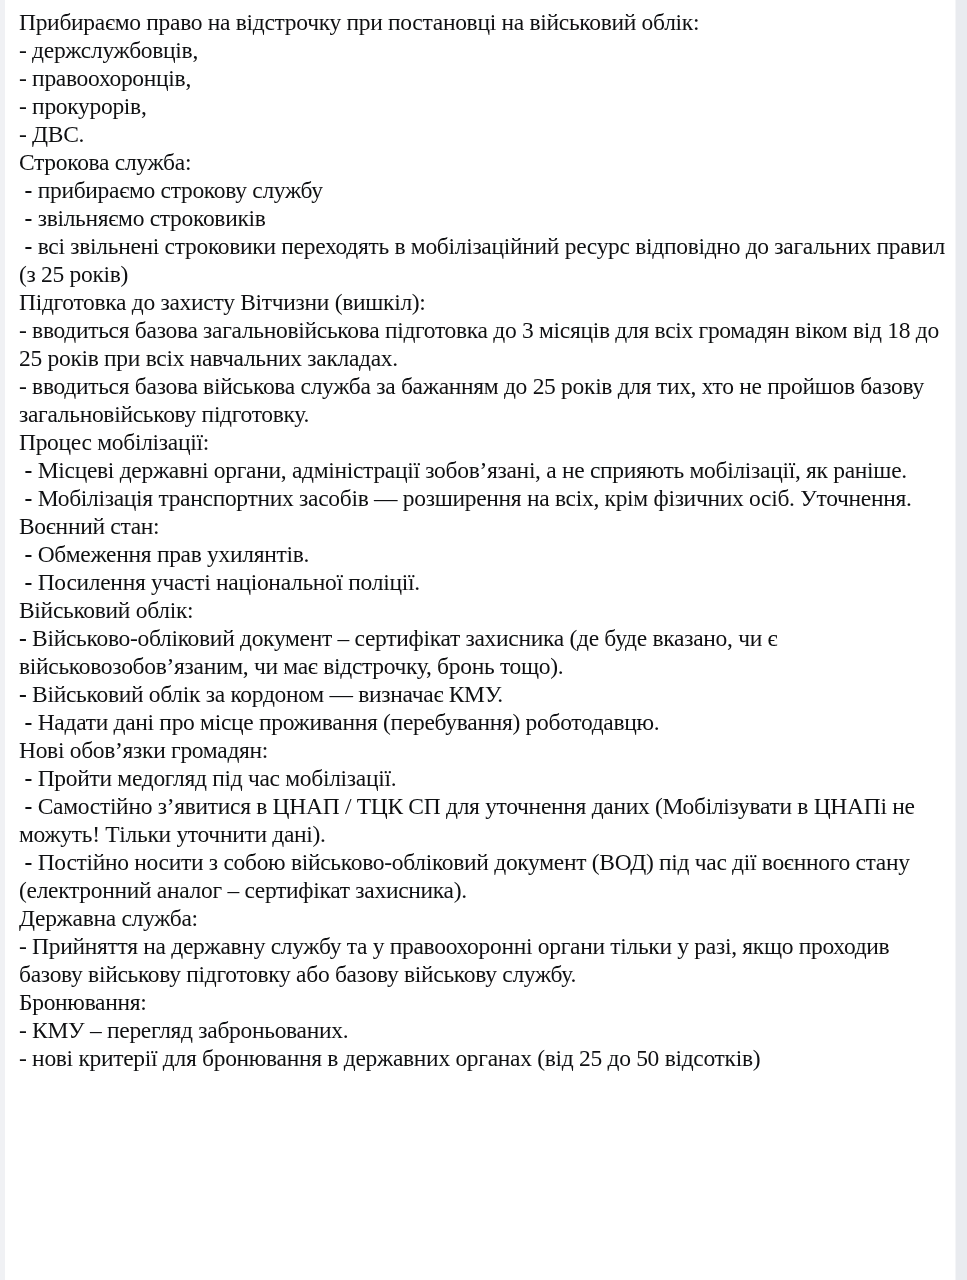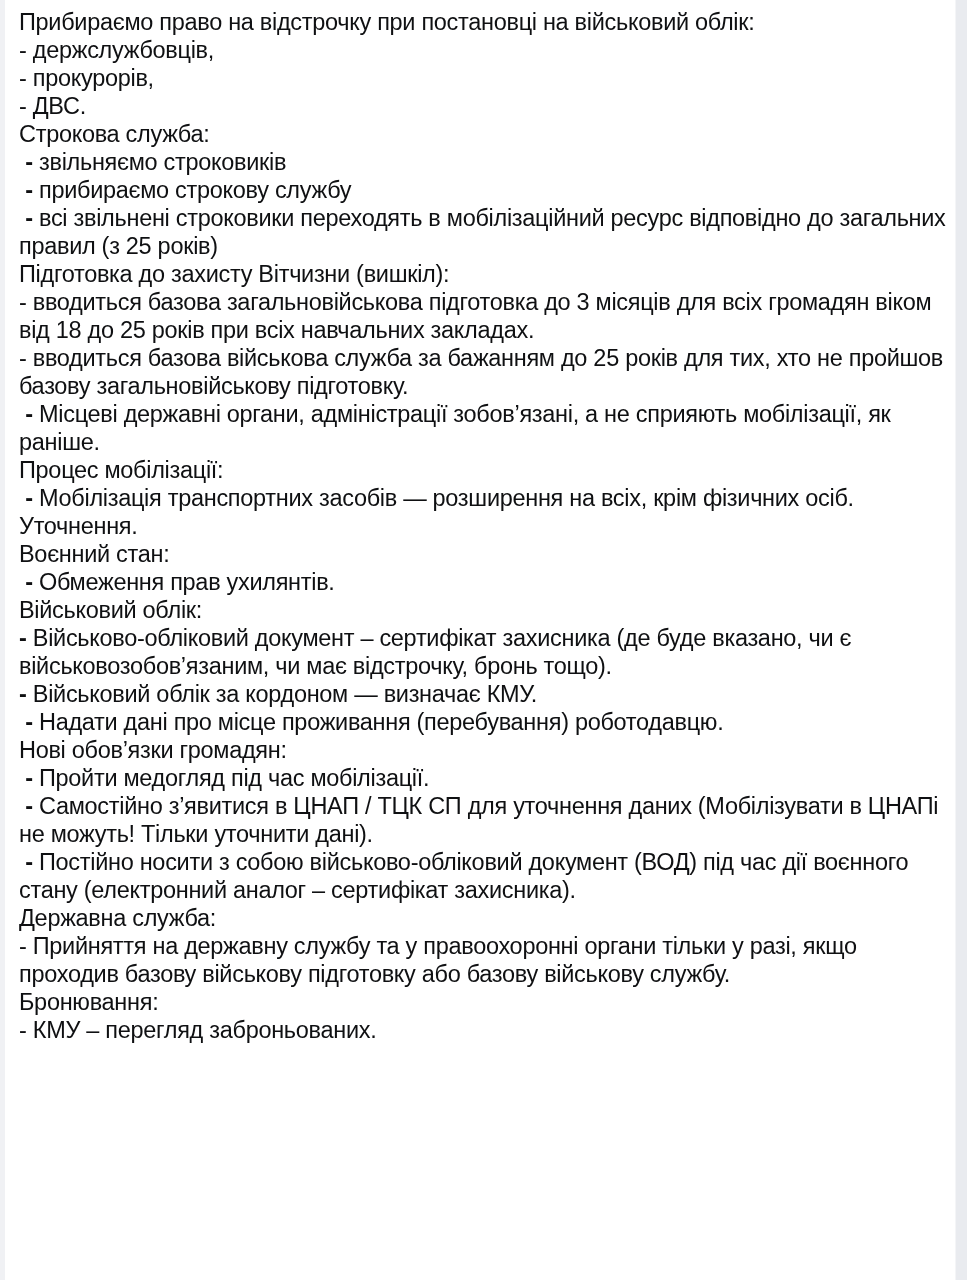--- a/index.html
+++ b/index.html
@@ -1,15 +1,15 @@
 <!DOCTYPE html>
 <html lang="uk"><head>
 <meta charset="utf-8">
 <style>
-  * { margin:0; padding:0; box-sizing:border-box; }
+  * { margin:0; padding:0; box-sizing:border-box;font-family:Liberation Serif, serif; }
   html, body { width:967px; height:1280px; }
   body {
     position:relative;
     background:#ffffff;
     overflow:hidden;
     font-family:"Liberation Sans","DejaVu Sans",sans-serif;
   }
   .edge {
     position:absolute; top:0; bottom:0;
   }
@@ -32,56 +32,59 @@
 </head>
 <body>
 
 <div id="edge-left" class="edge"></div>
 <div id="edge-right" class="edge"></div>
 
 <main id="doc">
     <div class="section">
       <div class="line">Прибираємо право на відстрочку при постановці на військовий облік:</div>
       <div class="line">- держслужбовців,</div>
+      <div class="line">- правоохоронців,</div>
       <div class="line">- прокурорів,</div>
       <div class="line">- ДВС.</div>
     </div>
     <div class="section">
       <div class="line">Строкова служба:</div>
+      <div class="line"> <span class="bd">-</span> прибираємо строкову службу</div>
       <div class="line"> <span class="bd">-</span> звільняємо строковиків</div>
-      <div class="line"> <span class="bd">-</span> прибираємо строкову службу</div>
       <div class="line"> <span class="bd">-</span> всі звільнені строковики переходять в мобілізаційний ресурс відповідно до загальних правил (з 25 років)</div>
     </div>
     <div class="section">
       <div class="line">Підготовка до захисту Вітчизни (вишкіл):</div>
       <div class="line">- вводиться базова загальновійськова підготовка до 3 місяців для всіх громадян віком від 18 до 25 років при всіх навчальних закладах.</div>
       <div class="line">- вводиться базова військова служба за бажанням до 25 років для тих, хто не пройшов базову загальновійськову підготовку.</div>
     </div>
     <div class="section">
+      <div class="line">Процес мобілізації:</div>
       <div class="line"> <span class="bd">-</span> Місцеві державні органи, адміністрації зобов’язані, а не сприяють мобілізації, як раніше.</div>
-      <div class="line">Процес мобілізації:</div>
       <div class="line"> <span class="bd">-</span> Мобілізація транспортних засобів — розширення на всіх, крім фізичних осіб. Уточнення.</div>
     </div>
     <div class="section">
       <div class="line">Воєнний стан:</div>
       <div class="line"> <span class="bd">-</span> Обмеження прав ухилянтів.</div>
+      <div class="line"> <span class="bd">-</span> Посилення участі національної поліції.</div>
     </div>
     <div class="section">
       <div class="line">Військовий облік:</div>
       <div class="line"><span class="bd">-</span> Військово-обліковий документ – сертифікат захисника (де буде вказано, чи є військовозобов’язаним, чи має відстрочку, бронь тощо).</div>
       <div class="line"><span class="bd">-</span> Військовий облік за кордоном — визначає КМУ.</div>
     </div>
     <div class="section">
       <div class="line"> <span class="bd">-</span> Надати дані про місце проживання (перебування) роботодавцю.</div>
       <div class="line">Нові обов’язки громадян:</div>
       <div class="line"> <span class="bd">-</span> Пройти медогляд під час мобілізації.</div>
       <div class="line"> <span class="bd">-</span> Самостійно з’явитися в ЦНАП / ТЦК СП для уточнення даних (Мобілізувати в ЦНАПі не можуть! Тільки уточнити дані).</div>
       <div class="line"> <span class="bd">-</span> Постійно носити з собою військово-обліковий документ (ВОД) під час дії воєнного стану (електронний аналог – сертифікат захисника).</div>
     </div>
     <div class="section">
       <div class="line">Державна служба:</div>
       <div class="line">- Прийняття на державну службу та у правоохоронні органи тільки у разі, якщо проходив базову військову підготовку або базову військову службу.</div>
     </div>
     <div class="section">
       <div class="line">Бронювання:</div>
       <div class="line">- КМУ – перегляд заброньованих.</div>
+      <div class="line">- нові критерії для бронювання в державних органах (від 25 до 50 відсотків)</div>
     </div>
   </main>
 
 </body></html>

